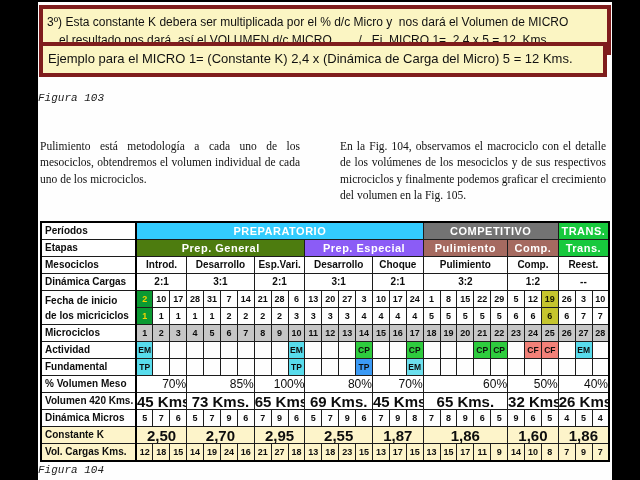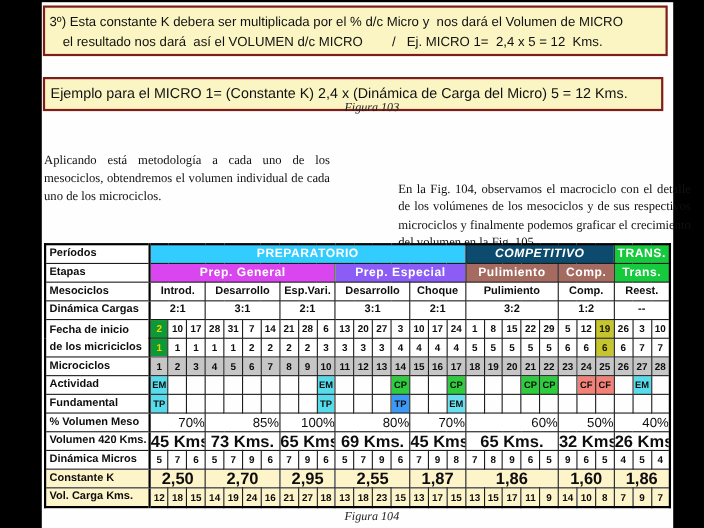--- a/index.html
+++ b/index.html
@@ -1,32 +1,32 @@
 <!DOCTYPE html>
 <html><head>
 <meta charset="utf-8">
 <style>
   html,body{margin:0;padding:0;}
   body{width:640px;height:480px;background:#000;position:relative;overflow:hidden;}
   .page{position:absolute;left:38px;top:2px;width:574px;height:478px;background:#fefefe;}
-  .box{position:absolute;background:#fbf5c3;border:2px solid #7f1d1d;
+  .box{position:absolute;background:#fbf5c3;border:4px solid #7f1d1d;
        font-family:"Liberation Sans",sans-serif;color:#111;}
   .box1{left:1px;top:3px;width:564px;height:42px;font-size:12px;line-height:18px;}
   .box1 .l1{white-space:pre;padding:4px 0 0 4px;}
   .box1 .l2{white-space:pre;padding:0 0 0 16px;}
-  .box2{left:1px;top:68px;width:560px;height:27px;font-size:13px;}
+  .box2{left:1px;top:40px;width:560px;height:27px;font-size:13px;}
   .box2 span{display:block;padding:5px 0 0 5px;white-space:pre;}
-  .caption{position:absolute;width:574px;text-align:center;
-           font-family:Liberation Serif, serif;font-style:italic;font-size:11px;color:#222;margin-left:13px;}
+  .caption{position:absolute;width:574px;
+           font-family:Liberation Mono, monospace;font-style:italic;font-size:11px;color:#222;}
   .fig103{top:90px;}
   .fig104{top:462px;}
   .para{position:absolute;font-family:"Liberation Serif",serif;font-size:11.5px;
         line-height:1.42;color:#111;text-align:justify;margin:0;}
   .pleft{left:2px;top:136px;width:260px;}
-  .pright{left:324px;top:136px;width:266px;margin-top:26px;}
+  .pright{left:302px;top:136px;width:266px;}
   #tablewrap{position:absolute;left:2px;top:219px;}
   table{border-collapse:collapse;table-layout:fixed;width:570px;border:2px solid #000;
         font-family:"Liberation Sans",sans-serif;padding-left:20px;}
   td{border:1px solid #1c1c1c;text-align:center;vertical-align:middle;padding:0;
      font-weight:bold;color:#0d0d0d;font-size:9px;overflow:hidden;white-space:nowrap;
      height:16px;line-height:1;}
   td.lbl{text-align:left;padding-left:3px;font-size:10px;border-right:2px solid #000;background:#fff;}
   td.lbl2{line-height:1.5;margin-left:12px;}
   td.hdr{font-size:11px;color:#fff;letter-spacing:.5px;}
   td.meso{font-size:10px;background:#fff;}
@@ -46,21 +46,21 @@
     <div class="l1">3º) Esta constante K debera ser multiplicada por el % d/c Micro y  nos dará el Volumen de MICRO</div>
     <div class="l2">el resultado nos dará  así el VOLUMEN d/c MICRO        /   Ej. MICRO 1=  2,4 x 5 = 12  Kms.</div>
   </div>
 
   <div class="box box2">
     <span>Ejemplo para el MICRO 1= (Constante K) 2,4 x (Dinámica de Carga del Micro) 5 = 12 Kms.</span>
   </div>
 
   <div class="caption fig103">Figura 103</div>
 
-  <p class="para pleft">Aplicando está metodología a cada uno de los mesociclos, obtendremos el volumen individual de cada uno de los microciclos.</p>
+  <p class="para pleft">Pulimiento está metodología a cada uno de los mesociclos, obtendremos el volumen individual de cada uno de los microciclos.</p>
   <p class="para pright">En la Fig. 104, observamos el macrociclo con el detalle de los volúmenes de los mesociclos y de sus respectivos microciclos y finalmente podemos graficar el crecimiento del volumen en la Fig. 105.</p>
 
   <div id="tablewrap">
       <table>
         <colgroup>
           <col style="width: 95px;">
           <col>
           <col>
           <col>
           <col>
@@ -86,26 +86,26 @@
           <col>
           <col>
           <col>
           <col>
           <col>
         </colgroup>
         <tbody>
           <tr>
             <td class="lbl">Períodos</td>
             <td class="hdr" colspan="17" style="background: rgb(51, 204, 255);">PREPARATORIO</td>
-            <td class="hdr" colspan="8" style="background: #0c4a6e; font-style: italic;">COMPETITIVO</td>
+            <td class="hdr" colspan="8" style="background: #737373;">COMPETITIVO</td>
             <td class="hdr" colspan="3" style="background: rgb(23, 201, 61);">TRANS.</td>
           </tr>
           <tr>
             <td class="lbl">Etapas</td>
-            <td class="hdr" colspan="10" style="background: #d946ef;">Prep. General</td>
+            <td class="hdr" colspan="10" style="background: #4d7c0f;">Prep. General</td>
             <td class="hdr" colspan="7" style="background: #8b5cf6;">Prep. Especial</td>
             <td class="hdr" colspan="5" style="background: rgb(165, 106, 96);">Pulimiento</td>
             <td class="hdr" colspan="3" style="background: rgb(165, 106, 96);">Comp.</td>
             <td class="hdr" colspan="3" style="background: rgb(23, 201, 61);">Trans.</td>
           </tr>
           <tr>
             <td class="lbl">Mesociclos</td>
             <td class="meso" colspan="3">Introd.</td>
             <td class="meso" colspan="4">Desarrollo</td>
             <td class="meso" colspan="3">Esp.Vari.</td>
@@ -341,21 +341,21 @@
             <td class="kms yellow" colspan="3">2,50</td>
             <td class="kms yellow" colspan="4">2,70</td>
             <td class="kms yellow" colspan="3">2,95</td>
             <td class="kms yellow" colspan="4">2,55</td>
             <td class="kms yellow" colspan="3">1,87</td>
             <td class="kms yellow" colspan="5">1,86</td>
             <td class="kms yellow" colspan="3">1,60</td>
             <td class="kms yellow" colspan="3">1,86</td>
           </tr>
           <tr>
-            <td class="lbl yellow">Vol. Carga Kms.</td>
+            <td class="lbl yellow">Vol. Cargas Kms.</td>
             <td class="yellow">12</td>
             <td class="yellow">18</td>
             <td class="yellow">15</td>
             <td class="yellow">14</td>
             <td class="yellow">19</td>
             <td class="yellow">24</td>
             <td class="yellow">16</td>
             <td class="yellow">21</td>
             <td class="yellow">27</td>
             <td class="yellow">18</td>

